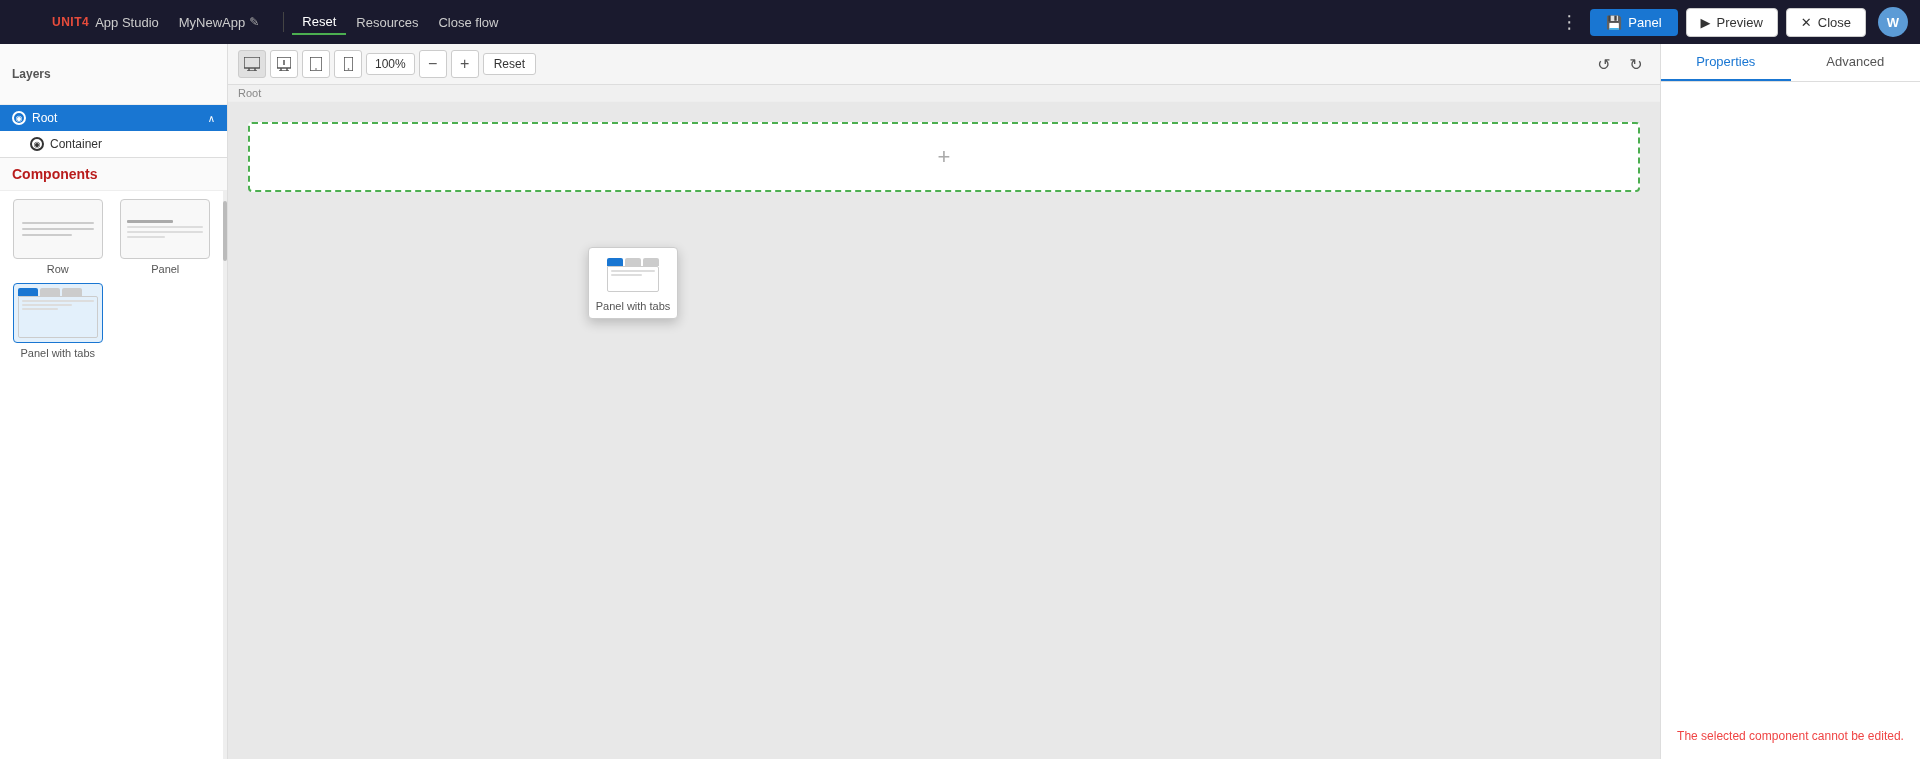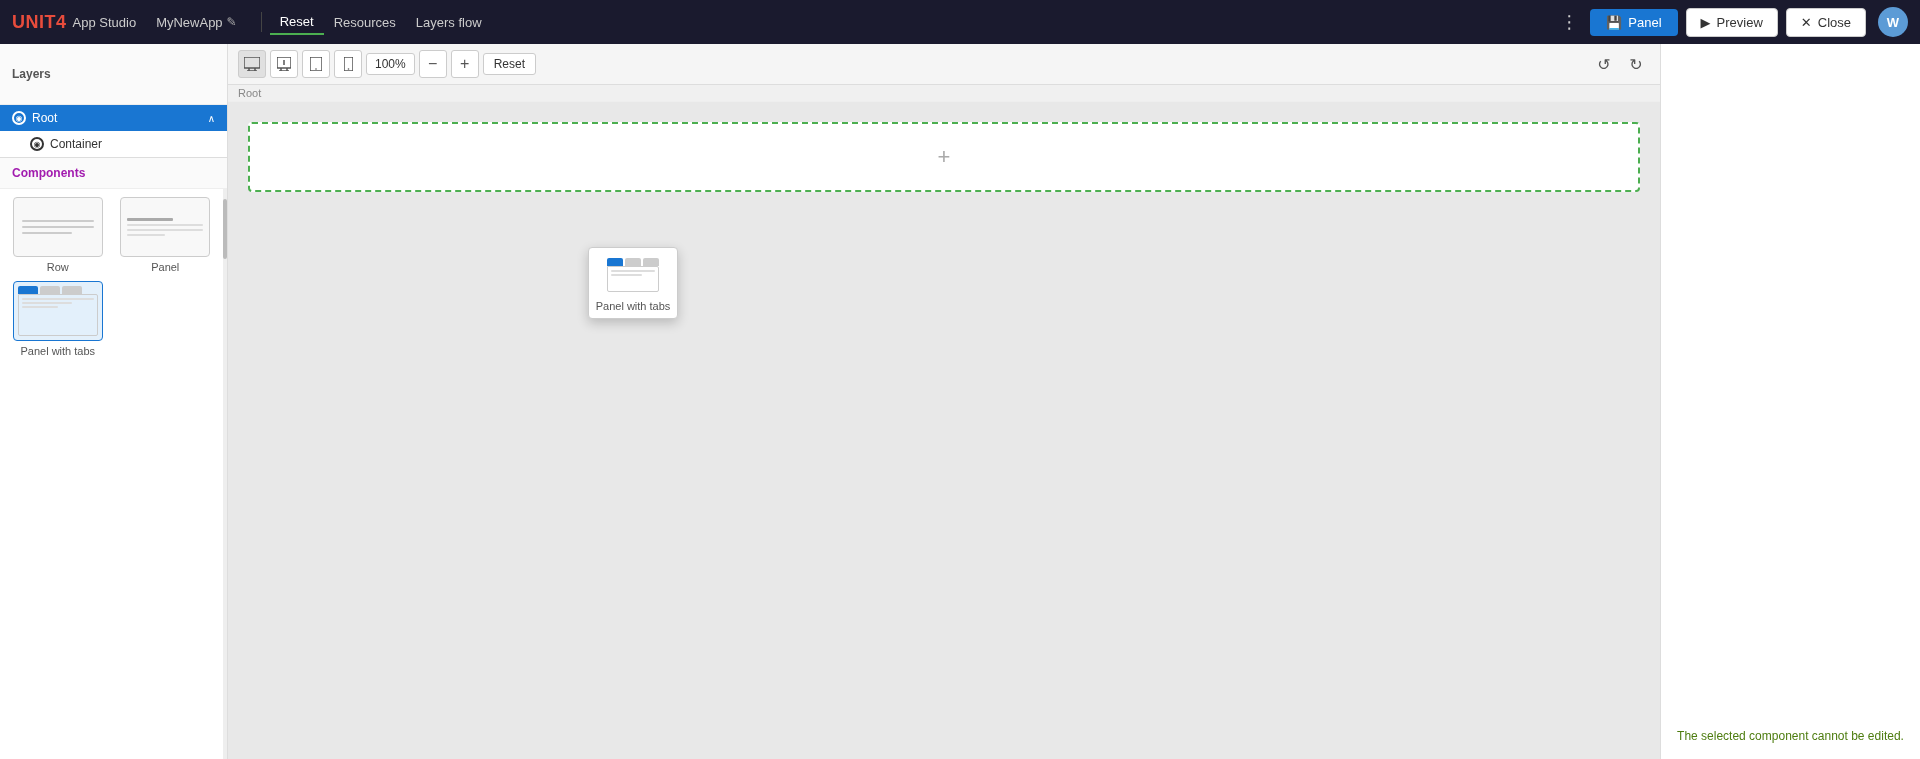--- a/index.html
+++ b/index.html
@@ -5,21 +5,21 @@
     * { box-sizing: border-box; margin: 0; padding: 0; }
     body { font-family: -apple-system, BlinkMacSystemFont, 'Segoe UI', sans-serif; font-size: 13px; background: #f0f0f0; overflow: hidden; }
 
     
     .top-nav {
       display: flex; align-items: center; height: 44px;
       background: #1a1a2e; color: #fff; padding: 0 12px; gap: 0;
       position: relative; z-index: 100;
     }
     .logo-area { display: flex; align-items: center; gap: 6px; margin-right: 20px; }
-    .logo-text { font-size: 18px; font-weight: 600; color: #fff; letter-spacing: 0.5px; }
+    .logo-text { font-size: 12px; font-weight: 600; color: #fff; letter-spacing: 0.5px; margin-left: 40px; }
     .logo-u4 { color: #e74c3c; font-weight: 800; }
     .nav-app-name { color: #ccc; font-size: 13px; margin-right: 4px; }
     .nav-edit-icon { color: #aaa; font-size: 12px; cursor: pointer; margin-right: 16px; }
     .nav-divider { width: 1px; height: 20px; background: #444; margin: 0 8px; }
     .nav-link { color: #ccc; font-size: 13px; padding: 4px 10px; cursor: pointer; text-decoration: none; }
     .nav-link.active { color: #fff; border-bottom: 2px solid #4CAF50; }
     .nav-spacer { flex: 1; }
     .nav-more { color: #ccc; font-size: 18px; cursor: pointer; margin-right: 12px; }
     .btn-save { background: #1976D2; color: #fff; border: none; padding: 6px 16px; border-radius: 4px; cursor: pointer; font-size: 13px; display: flex; align-items: center; gap: 6px; margin-right: 8px; }
     .btn-preview { background: #fff; color: #333; border: 1px solid #ccc; padding: 6px 14px; border-radius: 4px; cursor: pointer; font-size: 13px; display: flex; align-items: center; gap: 6px; margin-right: 8px; }
@@ -32,21 +32,21 @@
     
     .left-panel { width: 228px; background: #fff; border-right: 1px solid #ddd; display: flex; flex-direction: column; flex-shrink: 0; }
     .layers-header { padding: 23px 12px; font-size: 12px; font-weight: 600; color: #555; border-bottom: 1px solid #eee; background: #fafafa; }
     .layer-item { display: flex; align-items: center; gap: 6px; padding: 6px 12px; cursor: pointer; font-size: 12px; color: #333; }
     .layer-item.active { background: #1976D2; color: #fff; }
     .layer-item .layer-icon { width: 14px; height: 14px; border-radius: 50%; border: 2px solid currentColor; display: flex; align-items: center; justify-content: center; font-size: 8px; flex-shrink: 0; }
     .layer-item .chevron { margin-left: auto; font-size: 10px; }
     .layer-child { padding-left: 30px; }
 
     .components-section { border-top: 1px solid #ddd; flex: 1; overflow: hidden; display: flex; flex-direction: column; }
-    .components-header { padding: 8px 12px; font-size: 12px; font-weight: 600; color: #a21caf; background: #fafafa; border-bottom: 1px solid #eee; }
+    .components-header { padding: 8px 12px; font-size: 14px; font-weight: 600; color: #b91c1c; background: #fafafa; border-bottom: 1px solid #eee; }
     .components-grid-wrapper { flex: 1; overflow-y: auto; padding: 8px; position: relative; }
     .components-grid { display: grid; grid-template-columns: 1fr 1fr; gap: 8px; padding-right: 4px; }
     .component-item { display: flex; flex-direction: column; align-items: center; gap: 4px; cursor: pointer; }
     .component-item.highlighted .component-thumb { background: #e3f0fb; border-color: #1976D2; }
     .component-thumb { width: 90px; height: 60px; border: 1px solid #ccc; border-radius: 4px; background: #f8f8f8; display: flex; align-items: center; justify-content: center; overflow: hidden; }
     .component-label { font-size: 11px; color: #555; text-align: center; }
 
     
     .thumb-row { display: flex; flex-direction: column; gap: 4px; padding: 8px; width: 100%; }
     .thumb-row-line { height: 2px; background: #ccc; border-radius: 1px; }
@@ -96,38 +96,38 @@
     .drag-overlay { position: absolute; top: 145px; left: 360px; pointer-events: none; z-index: 50; }
     .drag-ghost { background: #fff; border: 1px solid #ccc; border-radius: 4px; padding: 6px; box-shadow: 0 4px 12px rgba(0,0,0,0.2); display: flex; flex-direction: column; align-items: center; gap: 4px; width: 90px; }
     .drag-ghost-label { font-size: 11px; color: #555; }
 
     
     .right-panel { width: 260px; background: #fff; border-left: 1px solid #ddd; display: flex; flex-direction: column; flex-shrink: 0; }
     .right-tabs { display: flex; border-bottom: 1px solid #ddd; }
     .right-tab { flex: 1; padding: 10px 0; text-align: center; font-size: 13px; cursor: pointer; color: #555; }
     .right-tab.active { color: #1976D2; border-bottom: 2px solid #1976D2; font-weight: 500; }
     .right-content { flex: 1; padding: 16px; display: flex; align-items: flex-end; justify-content: center; }
-    .no-edit-msg { font-size: 12px; color: #4d7c0f; text-align: center; }
+    .no-edit-msg { font-size: 12px; color: #ef4444; text-align: center; }
   </style>
 </head>
 <body>
 
 <nav class="top-nav">
   <div class="logo-area">
     <span class="logo-text">
       <span class="logo-u4">UNIT4</span>
     </span>
     <span style="font-size:13px;color:#ccc;">App Studio</span>
   </div>
   <span class="nav-app-name">MyNewApp</span>
   <span class="nav-edit-icon">✎</span>
   <div class="nav-divider"></div>
   <a class="nav-link active">Reset</a>
   <a class="nav-link">Resources</a>
-  <a class="nav-link">Layers flow</a>
+  <a class="nav-link">Close flow</a>
   <div class="nav-spacer"></div>
   <span class="nav-more">⋮</span>
   <button class="btn-save">
     <span>💾</span>
     <span>Panel</span>
   </button>
   <button class="btn-preview">
     <span>▶</span>
     <span>Preview</span>
   </button>
@@ -281,18 +281,22 @@
               <div class="thumb-tabs-line" style="width:70%"></div>
             </div>
           </div>
           <span class="drag-ghost-label">Panel with tabs</span>
         </div>
       </div>
     </div>
   </div>
 
   <div class="right-panel">
+    <div class="right-tabs">
+      <div class="right-tab active">Properties</div>
+      <div class="right-tab">Advanced</div>
+    </div>
     <div class="right-content">
       <span class="no-edit-msg">The selected component cannot be edited.</span>
     </div>
   </div>
 
 </div>
 
 </body></html>

